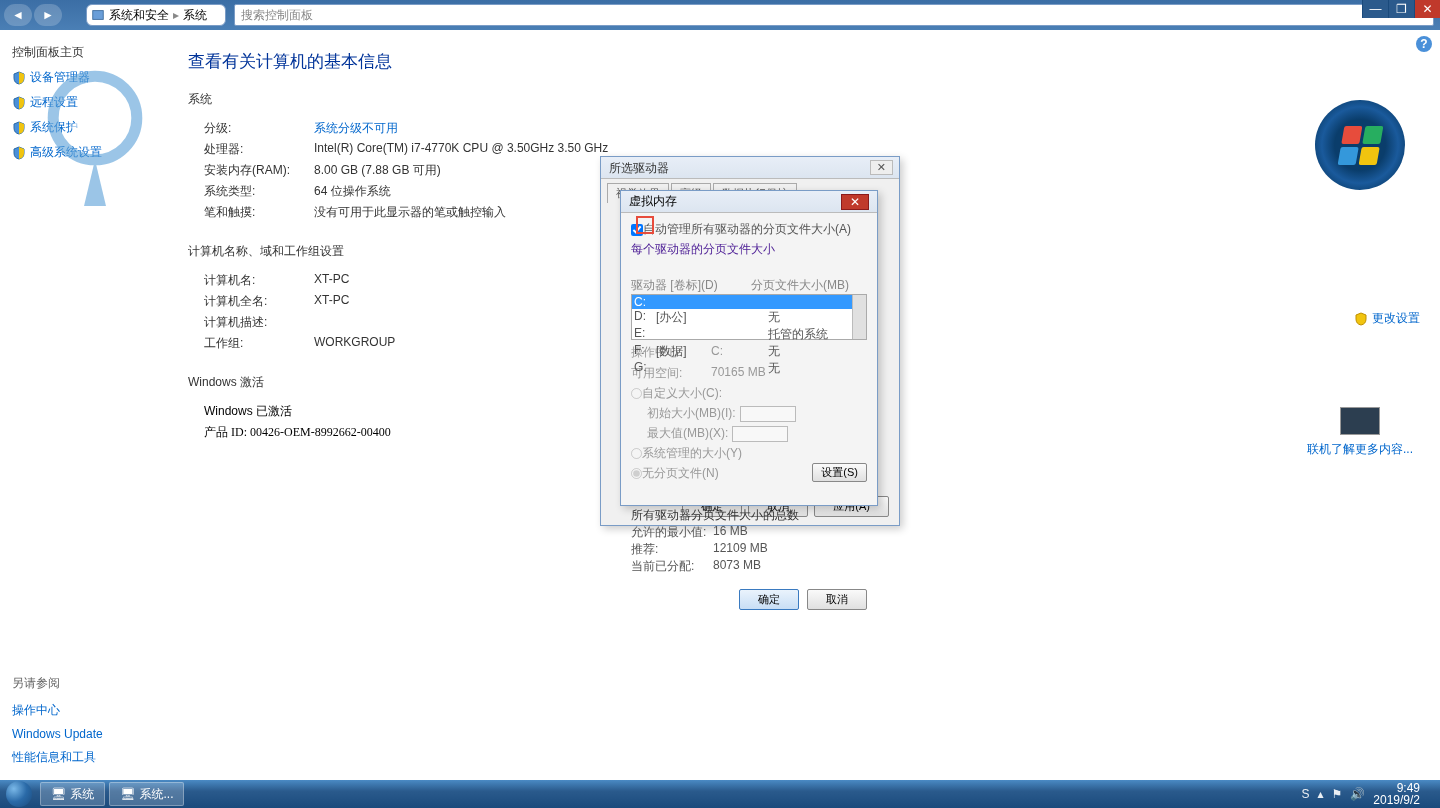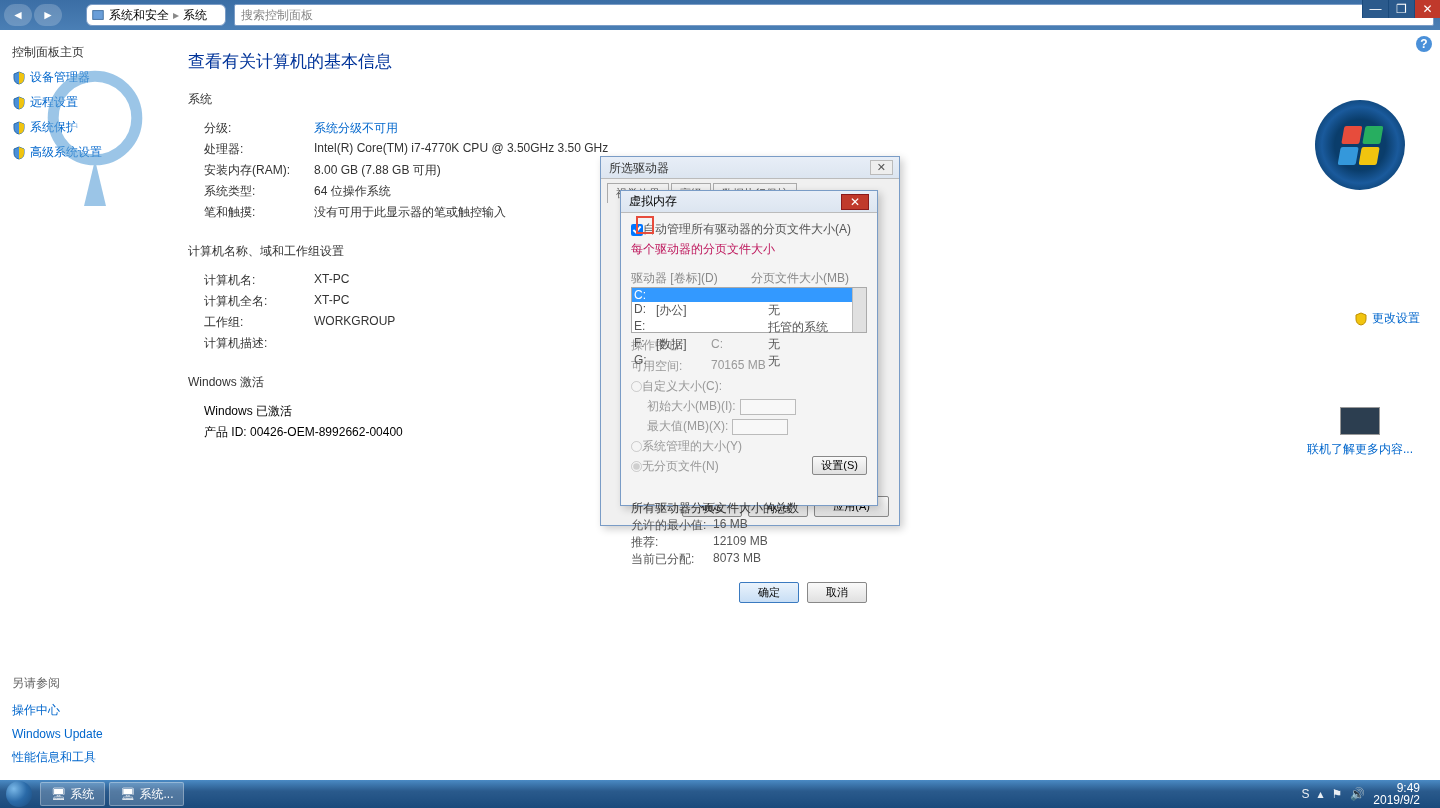--- a/index.html
+++ b/index.html
@@ -58,21 +58,21 @@
 .dlg-btn{border:1px solid #888;background:linear-gradient(#fafafa,#e0e0e0);padding:2px 18px;border-radius:2px;font-size:11px}
 .dlg-back .close-x{position:absolute;right:6px;top:3px;padding:0 6px;color:#555;border:1px solid #bbb;background:#eee;font-size:11px}
 
 .dlg-front{left:620px;top:190px;width:258px;height:316px;background:#f4f4f4}
 .dlg-front .dlg-title{height:22px;background:linear-gradient(#e8eef7,#dce5f0);border-bottom:1px solid #bbb;padding:3px 8px;display:flex;justify-content:space-between;align-items:center}
 .dlg-front .close-btn{width:28px;height:16px;background:#c0392b;color:#fff;display:flex;align-items:center;justify-content:center;border:1px solid #8b1a1a}
 .dlg-front .body{padding:8px 10px;font-size:11px;color:#555}
 .red-box{position:absolute;left:636px;top:216px;width:18px;height:18px;border:2px solid #e74c3c;z-index:50}
 .chk{display:flex;align-items:center;margin-bottom:3px}
 .chk input{width:12px;height:12px}
-.sub-lbl{color:#be185d;margin-bottom:12px}
+.sub-lbl{color:#4c1d95;margin-bottom:19px}
 .drv-list{border:1px solid #aaa;background:#fff;height:46px;position:relative;font-family:monospace;font-size:11px}
 .drv-row{display:flex;padding:0 2px}
 .drv-row.sel{background:#3399ff;color:#fff}
 .drv-c1{width:22px}.drv-c2{width:112px}.drv-c3{flex:1}
 .drv-scroll{position:absolute;right:0;top:0;width:14px;height:100%;background:#e0e0e0;border-left:1px solid #bbb}
 .info-row{display:flex;margin-top:4px;color:#999}
 .info-row .l{width:80px}
 .radio{display:flex;align-items:center;margin-top:3px;color:#999}
 .radio input{width:11px;height:11px}
 .inline-input{border:1px solid #bbb;width:56px;height:16px;background:#f8f8f8;margin-left:4px}
@@ -207,35 +207,35 @@
       <div id="computer-rows">
           <div class="row">
             <span class="lbl">计算机名:</span>
             <span class="val">XT-PC</span>
           </div>
           <div class="row">
             <span class="lbl">计算机全名:</span>
             <span class="val">XT-PC</span>
           </div>
           <div class="row">
+            <span class="lbl">计算机描述:</span>
+            <span class="val"></span>
+          </div>
+          <div class="row">
             <span class="lbl">工作组:</span>
             <span class="val">WORKGROUP</span>
-          </div>
-          <div class="row">
-            <span class="lbl">计算机描述:</span>
-            <span class="val"></span>
           </div>
         </div>
     </div>
 
     <div class="sect">
       <div class="sect-h">Windows 激活</div>
       <div id="activation-lines" style="padding-left:16px">
           <div style="padding: 2px 0px;">Windows 已激活</div>
-          <div style="padding: 2px 0px;">产品 ID: 00426-OEM-8992662-00400</div>
+          <div style="padding: 2px 0px; font-family: Liberation Serif, serif;">产品 ID: 00426-OEM-8992662-00400</div>
         </div>
     </div>
 
     <div class="right-col">
       <div class="win-logo">
         <div class="win-flag">
             <div class="wf r"></div>
             <div class="wf g"></div>
             <div class="wf b"></div>
             <div class="wf y"></div>

